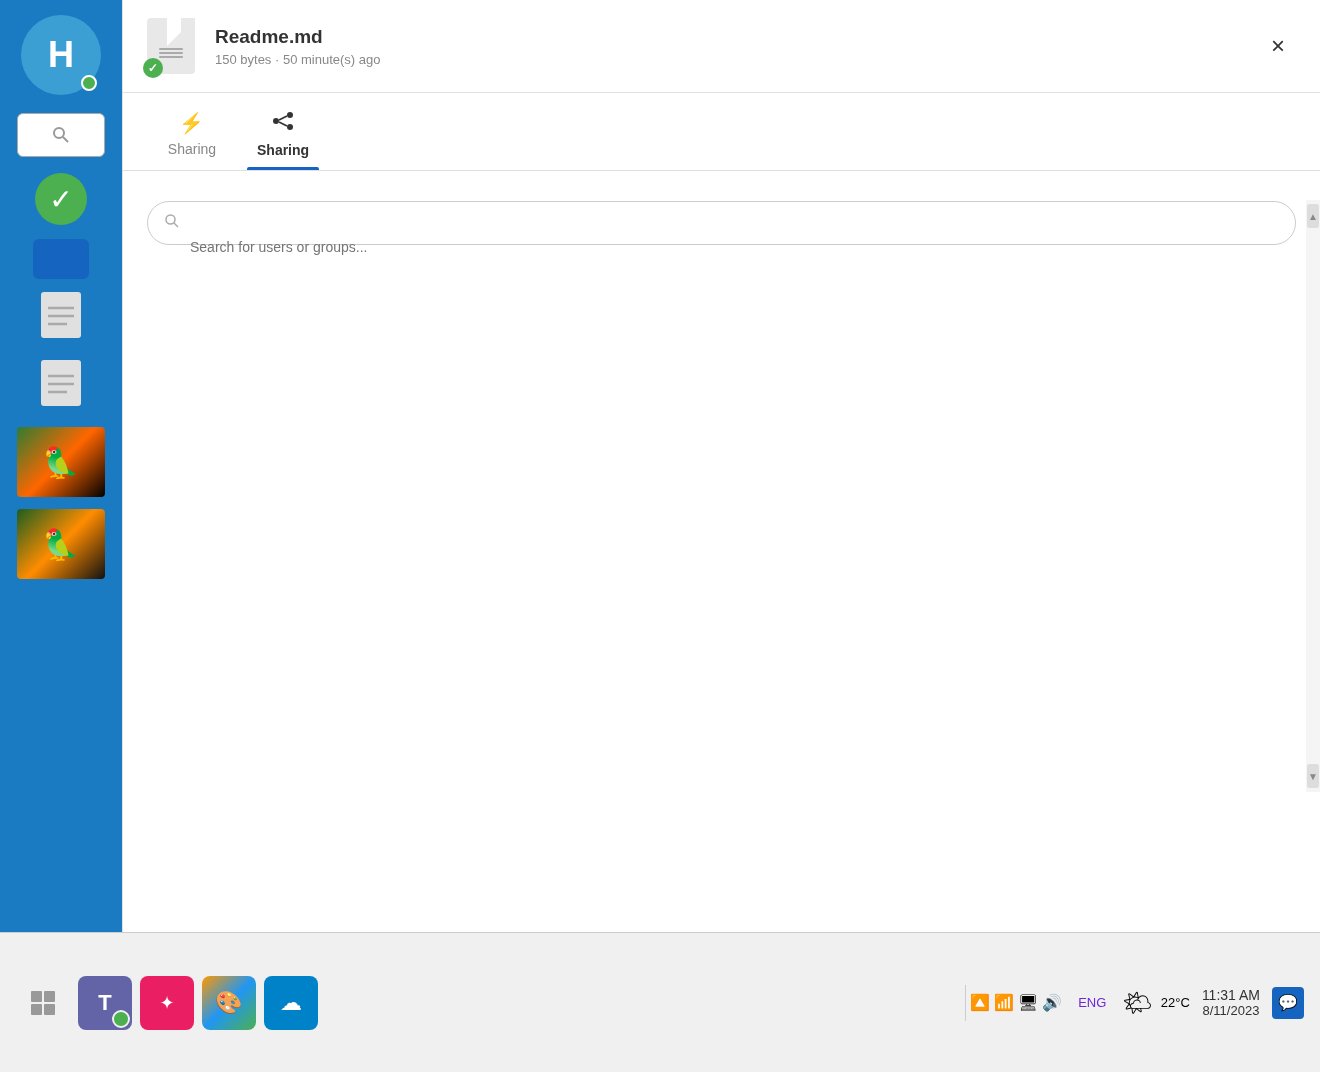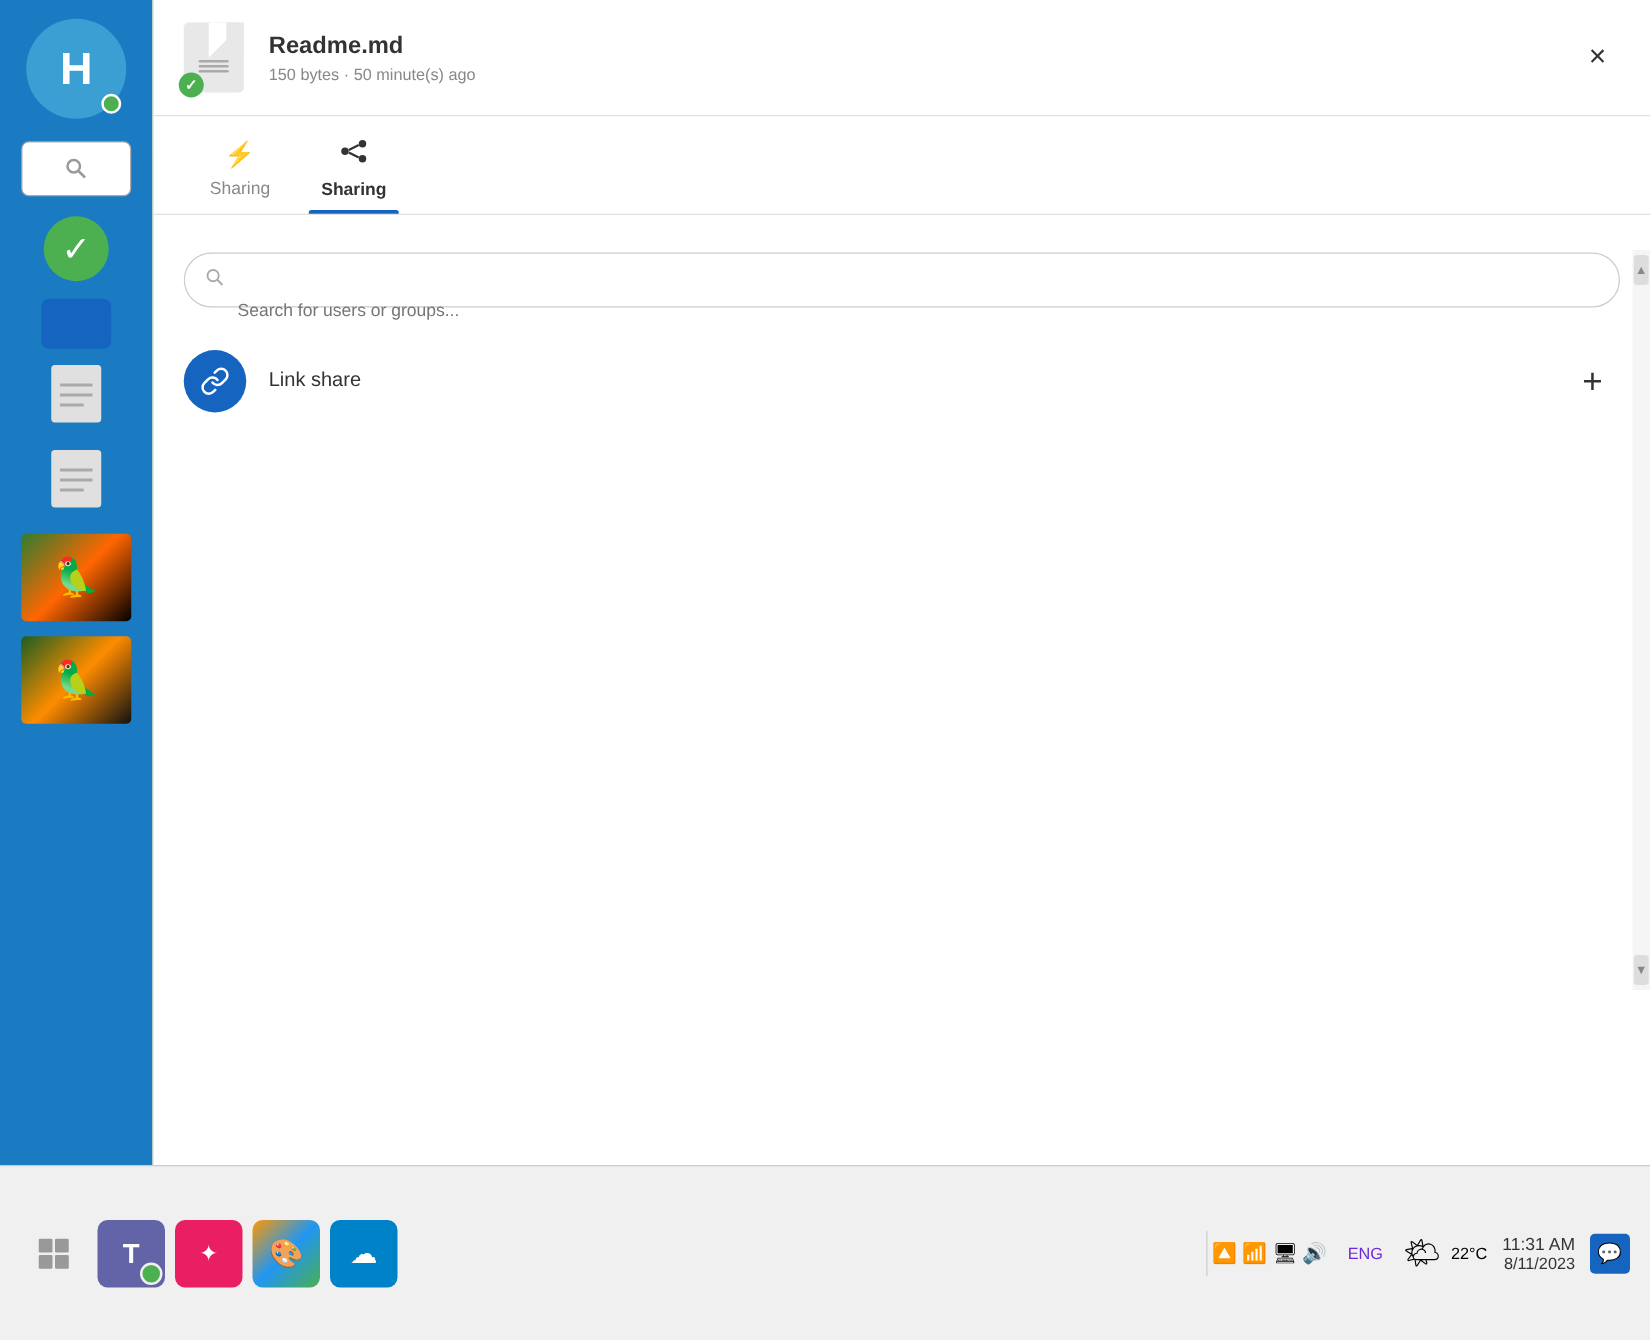--- a/index.html
+++ b/index.html
@@ -488,21 +488,21 @@
       align-items: center;
       gap: 8px;
       font-size: 13px;
     }
 
     .weather-icon {
       font-size: 24px;
     }
 
     .time-display {
-      text-align: right;
+      text-align: center;
       font-size: 13px;
       color: #333;
     }
 
     .time-display .time {
       font-size: 14px;
       font-weight: 500;
     }
 
     .notification-icon {
@@ -619,32 +619,20 @@
       <div class="search-bar">
         <span class="search-bar-icon">
           <svg width="16" height="16" viewBox="0 0 16 16">
             <circle cx="6.5" cy="6.5" r="4.5" stroke="#aaa" stroke-width="1.5" fill="none"></circle>
             <line x1="10" y1="10" x2="14" y2="14" stroke="#aaa" stroke-width="1.5"></line>
           </svg>
         </span>
         <input type="text" placeholder="Search for users or groups..." style="">
       </div>
 
-      <div class="share-item">
-        <div class="share-item-icon">
-          <svg width="24" height="24" viewBox="0 0 24 24">
-            <path d="M10 13a5 5 0 0 0 7.54.54l3-3a5 5 0 0 0-7.07-7.07l-1.72 1.71" stroke="white" stroke-width="2" fill="none" stroke-linecap="round"></path>
-            <path d="M14 11a5 5 0 0 0-7.54-.54l-3 3a5 5 0 0 0 7.07 7.07l1.71-1.71" stroke="white" stroke-width="2" fill="none" stroke-linecap="round"></path>
-          </svg>
-        </div>
-        <span class="share-item-label">Link share</span>
-        <div class="share-item-action">
-          <span class="add-icon">+</span>
-        </div>
-      </div>
 
 
     </div>
 
     <div class="scroll-area">
       <div class="scroll-btn">▲</div>
       <div class="scroll-btn">▼</div>
     </div>
 
   </div>

